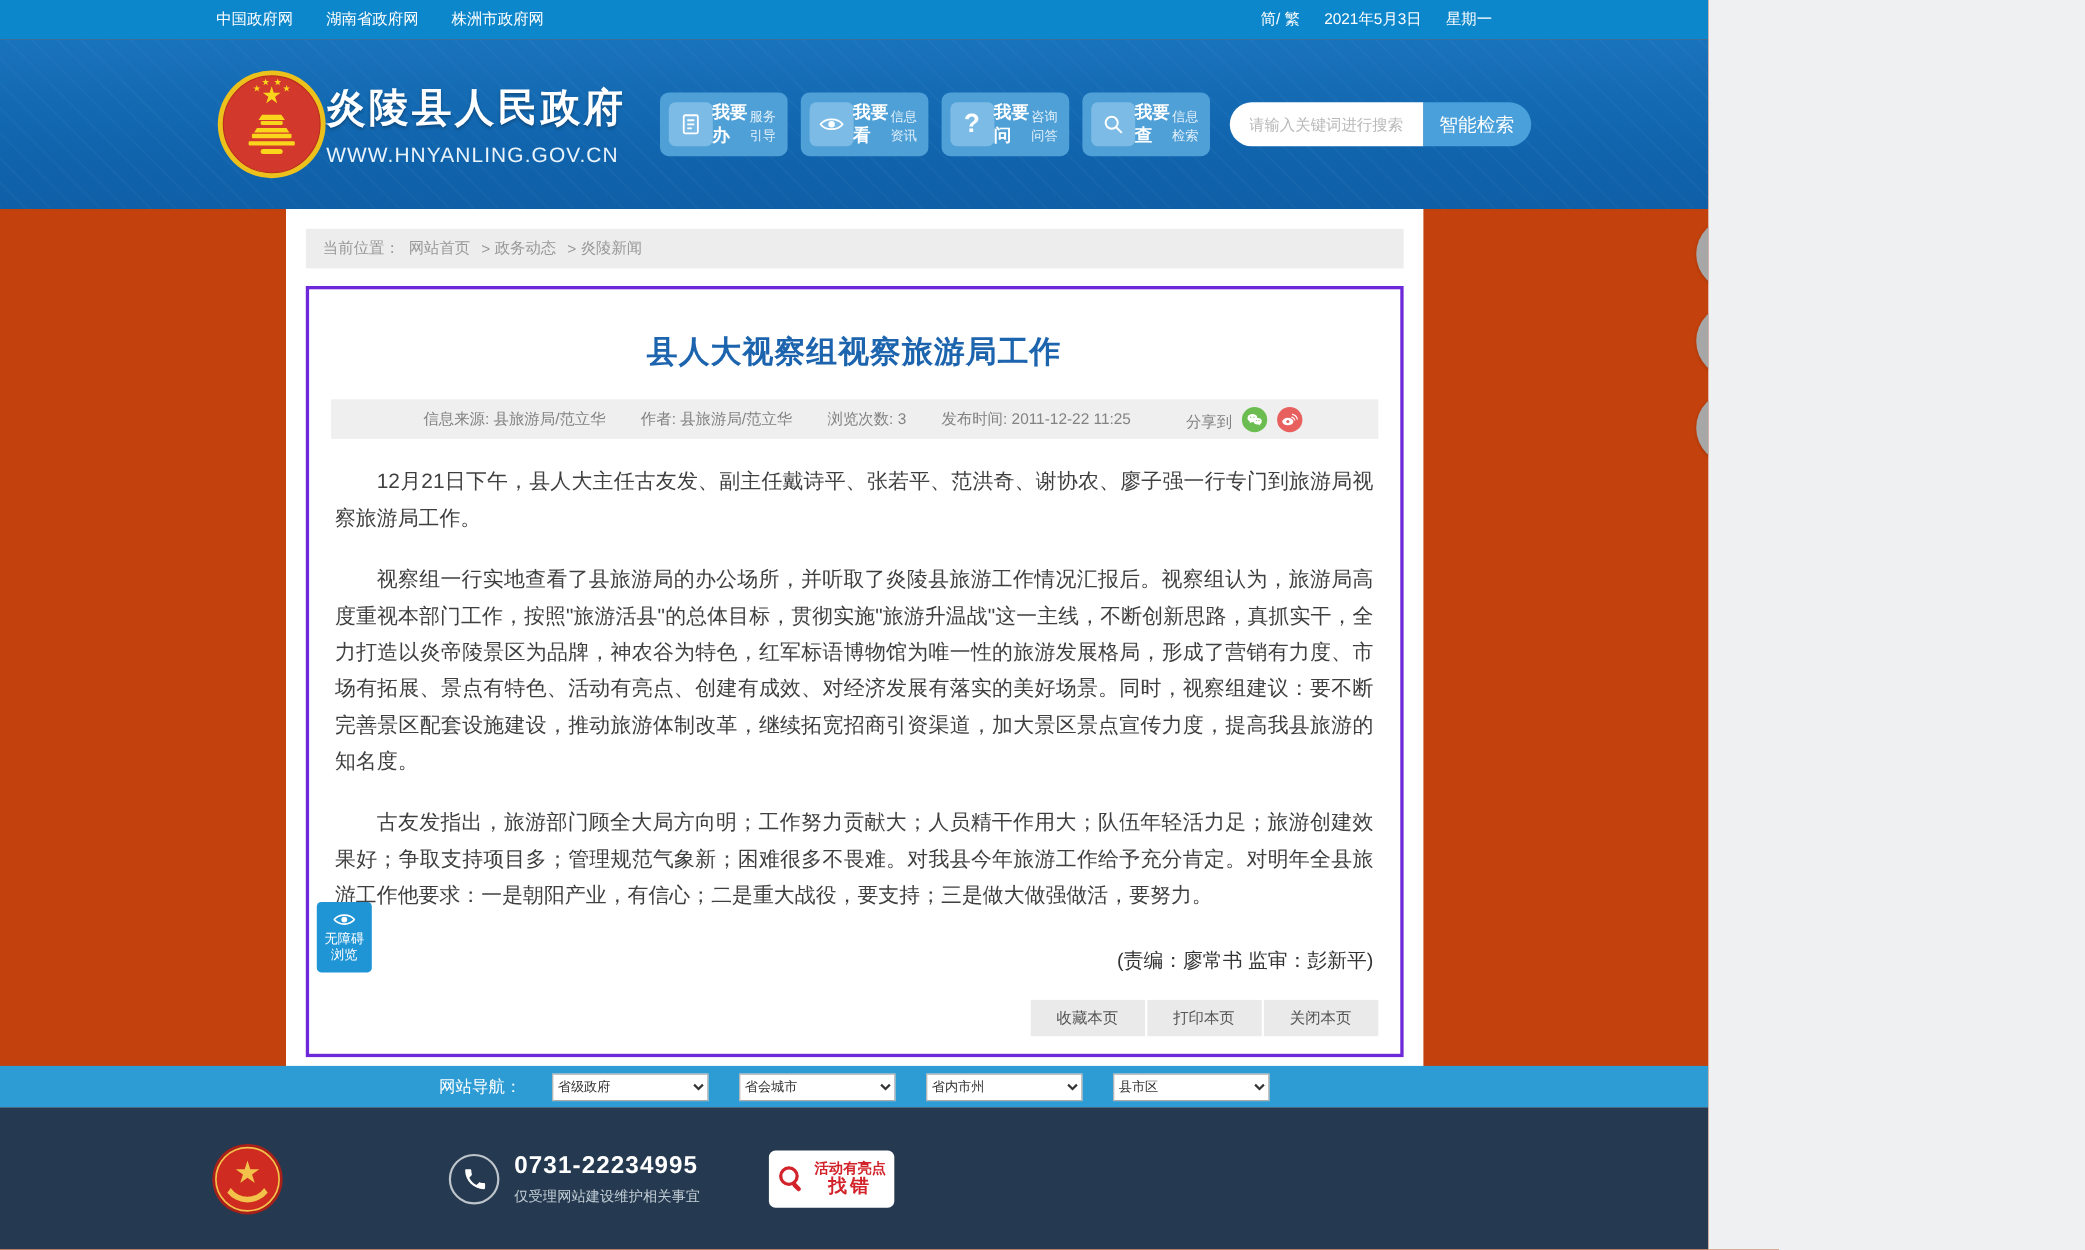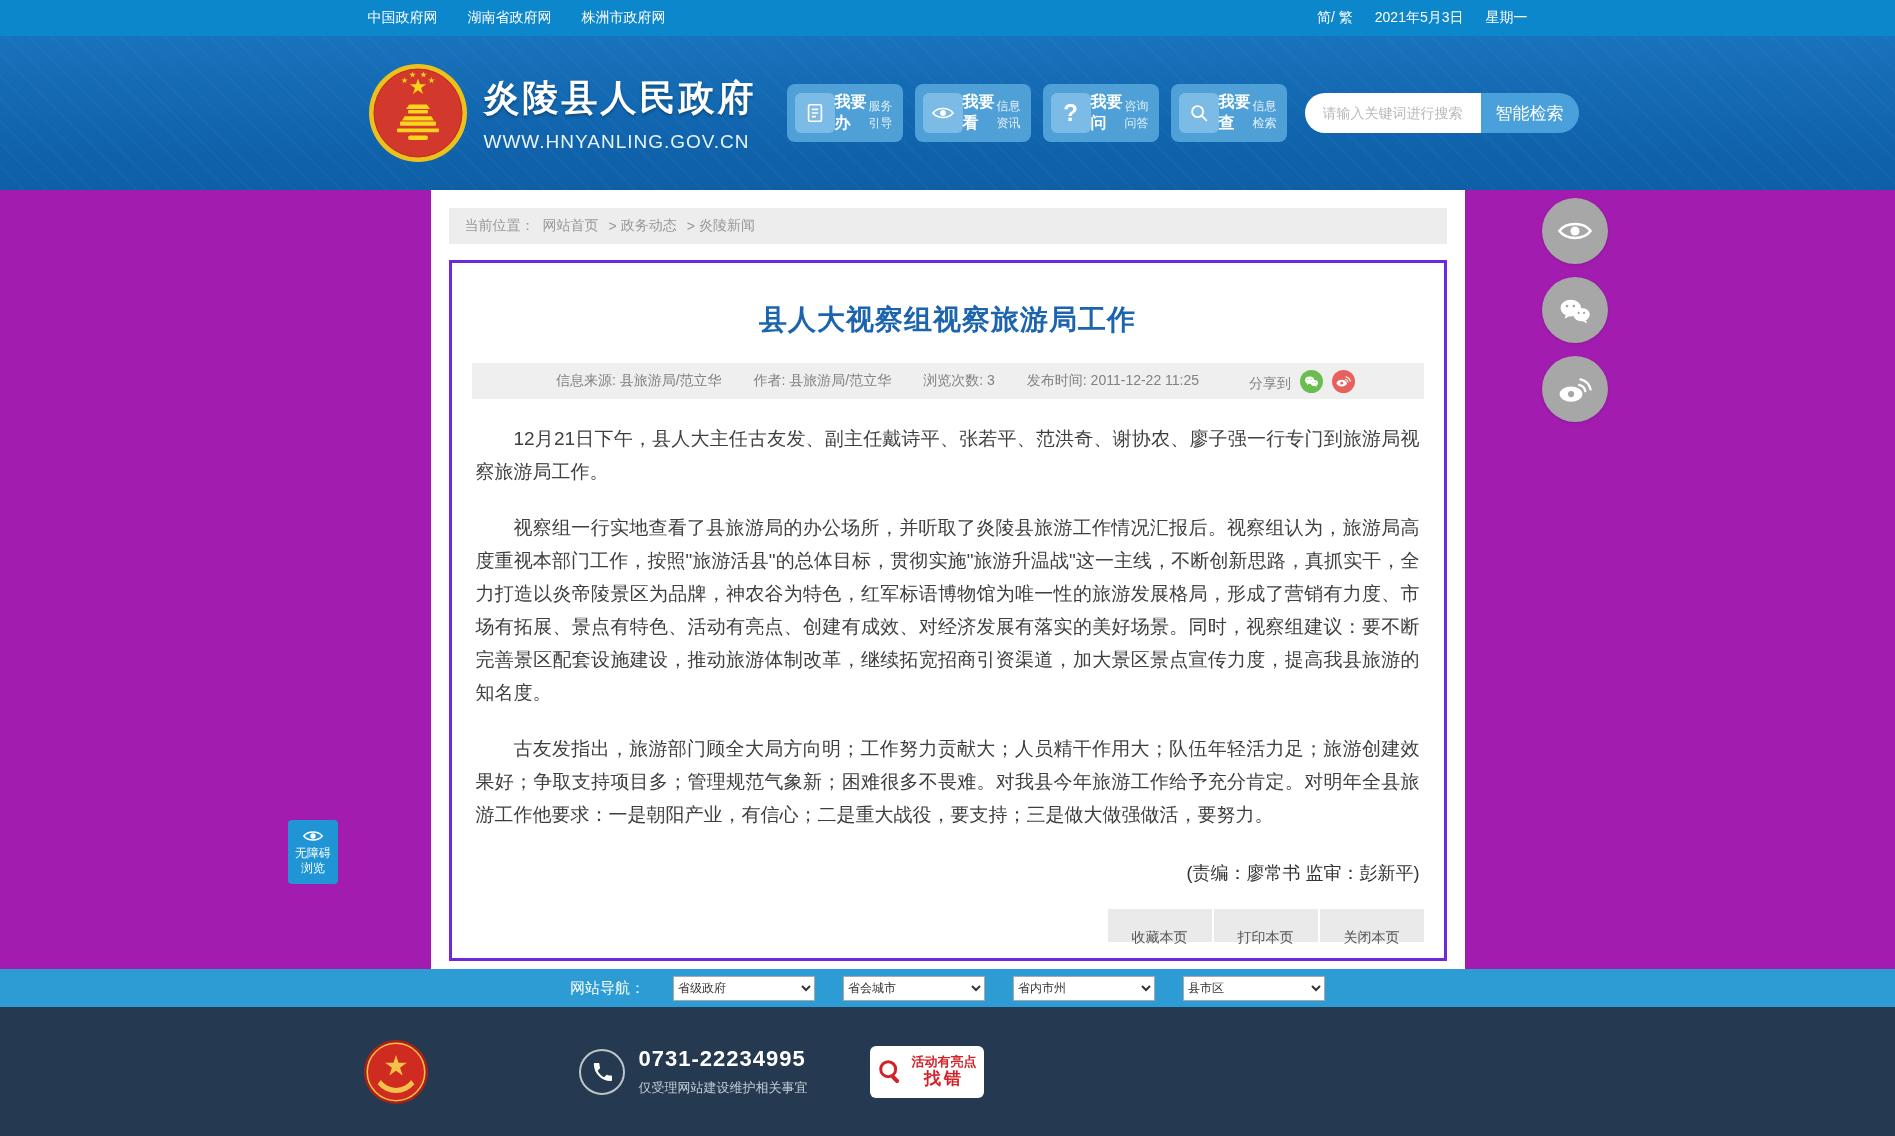--- a/index.html
+++ b/index.html
@@ -1,39 +1,39 @@
 <!DOCTYPE html>
 <html><head>
 <meta charset="utf-8">
 <style>
   * { box-sizing: border-box; }
   html,body { margin:0; padding:0; }
   body {
     font-family: "Liberation Sans", "DejaVu Sans", sans-serif;
     background:#eef0f1;
   }
-  .page { position:relative; width:1895px; height:1136px; overflow:hidden; background:#a21caf; }
+  .page { position:relative; width:1553px; height:1136px; overflow:hidden; background:#c2410c; }
   .container { width:1160px; margin:0 auto; }
 
   
   .topbar { height:36px; background:#0d87cb; }
   .topbar-inner { display:flex; justify-content:space-between; align-items:center; height:36px; color:#fff; font-size:14px; }
   .topbar-links { display:flex; gap:30px; }
   .toplink { color:#fff; text-decoration:none; cursor:pointer; }
   .topbar-right { display:flex; gap:22px; align-items:center; }
   .topbar-right span { cursor:default; }
   .lang { cursor:pointer; }
 
   
   .header { height:154px; background:linear-gradient(180deg,#1973bc 0%, #1166af 55%, #0e5fa6 100%); position:relative; }
   .header::after { content:""; position:absolute; inset:0;
     background:repeating-linear-gradient(45deg, rgba(255,255,255,.025) 0 2px, transparent 2px 16px);
     pointer-events:none; }
   .header-inner { display:flex; align-items:center; height:100%; position:relative; z-index:1; }
-  .brand { display:flex; align-items:center; gap:16px; }
+  .brand { display:flex; align-items:center; }
   .emblem { width:100px; height:100px; flex:0 0 100px; }
   .site-name { font-size:36px; font-weight:bold; color:#fff; letter-spacing:3px; text-shadow:0 2px 3px rgba(0,0,0,.3); white-space:nowrap; }
   .site-url { font-size:19px; color:#eaf4fc; letter-spacing:1px; margin-top:8px; white-space:nowrap; }
 
   .quick-buttons { display:flex; gap:12px; margin-left:30px; }
   .qbtn { width:116px; height:58px; background:#4fa0d7; border-radius:8px; display:flex; align-items:center; padding-left:8px; cursor:pointer; }
   .qicon { width:40px; height:40px; background:#7cbbe5; border-radius:6px; display:flex; align-items:center; justify-content:center; flex:0 0 40px; }
   .qicon svg { width:22px; height:22px; }
   .qglyph { font-size:24px; font-weight:bold; color:#fff; line-height:1; }
   .qtext { display:flex; flex-direction:row; align-items:center; flex:1; color:#fff; }
@@ -61,21 +61,21 @@
   .share { display:flex; align-items:flex-end; gap:9px; margin-left:34px; }
   .share-ico { width:23px; height:23px; border-radius:50%; display:inline-flex; align-items:center; justify-content:center; cursor:pointer; }
   .share-ico svg { width:15px; height:14px; }
   .wechat { background:#6cbd51; color:#6cbd51; }
   .weibo  { background:#e8605e; color:#e8605e; }
 
   .article p { margin:23px 4px 0; font-size:19px; line-height:33px; color:#3f3f3f; text-indent:2em; text-align:justify; }
   .editor-note { margin-top:30px; text-align:right; font-size:18px; color:#333; padding-right:4px; }
 
   .actions { display:flex; justify-content:flex-end; gap:2px; margin-top:24px; }
-  .action-btn { background:#eaeaea; color:#555; font-size:14px; padding:12px 24px; height:33px; line-height:33px; cursor:pointer; text-decoration:none; }
+  .action-btn { background:#eaeaea; color:#555; font-size:14px; padding:0 24px; height:33px; line-height:33px; cursor:pointer; text-decoration:none; }
 
   
   .access-float { position:absolute; left:288px; top:820px; width:50px; height:64px; background:#2095d5; border-radius:4px;
     display:flex; flex-direction:column; align-items:center; justify-content:center; color:#fff; font-size:12px; line-height:15px; cursor:pointer; }
   .access-float svg { width:20px; height:14px; margin-bottom:3px; }
 
   .side-float { position:absolute; left:1542px; top:198px; display:flex; flex-direction:column; gap:13px; }
   .float-circle { width:66px; height:66px; border-radius:50%; background:#a7a7a7; color:#a7a7a7;
     display:flex; align-items:center; justify-content:center; cursor:pointer; box-shadow:0 1px 3px rgba(0,0,0,.15); }
   .float-circle svg { width:34px; height:30px; }

